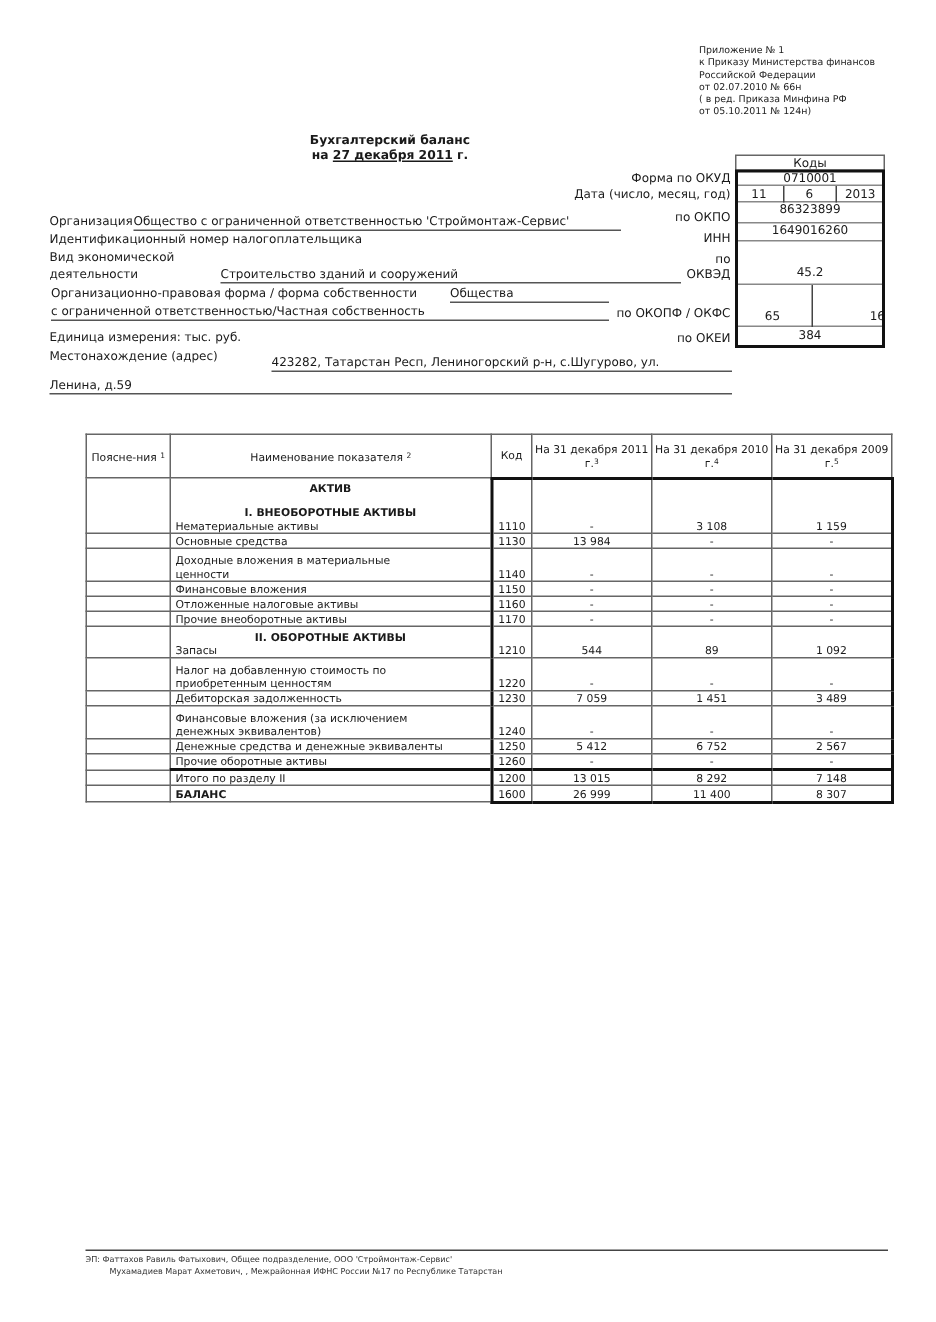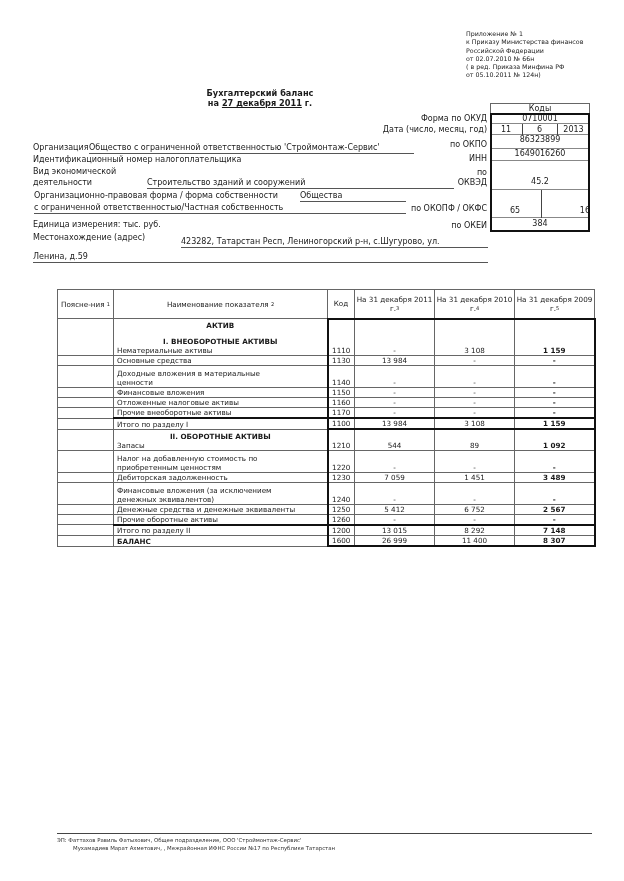--- a/index.html
+++ b/index.html
@@ -16,21 +16,21 @@
   .thickbox { position:absolute; left:490px; top:113px; width:100px; height:119px; border:2px solid #111; box-sizing:border-box; pointer-events:none; }
   .crow { position:absolute; left:490px; width:100px; font-size:8px; text-align:center; box-sizing:border-box; border-bottom:1px solid #888; }
   .vsep { position:absolute; width:1px; background:#444; }
   
   table.bal { position:absolute; left:57px; top:289px; border-collapse:collapse; font-size:7.2px; }
   table.bal td { border:1px solid #666; padding:0 3px; vertical-align:bottom; line-height:9px; }
   table.bal td.c { text-align:center; }
   table.bal th { border:1px solid #666; font-weight:normal; font-size:7.2px; line-height:9px; text-align:center; vertical-align:middle; }
   .sec { font-weight:bold; text-align:center; display:block; }
   .tk-l { border-left:2px solid #111 !important; }
-  .tk-r { border-right:2px solid #111 !important;font-weight:bold; }
+  .tk-r { border-right:2px solid #111 !important; }
   .bold { font-weight:bold; }
   sup { font-size:5px; vertical-align:top; }
   .footer-line { left:57px; top:833px; width:535px; height:0; border-top:1px solid #444; }
   .footer { left:57px; top:836px; font-size:5.4px; line-height:8px; color:#333; }
 </style>
 </head>
 <body>
 
 <div class="abs appendix">
   <div>Приложение № 1</div>
@@ -154,28 +154,20 @@
   </tr>
   <tr style="height:10px">
     <td></td>
     <td>Прочие внеоборотные активы</td>
     <td class="c tk-l">1170</td>
     <td class="c">-</td>
     <td class="c">-</td>
     <td class="c tk-r">-</td>
   </tr>
 
-  <tr style="height:11px">
-    <td></td>
-    <td style="border-top:2px solid #111">Итого по разделу I</td>
-    <td class="c tk-l" style="border-top:2px solid #111;border-bottom:2px solid #111">1100</td>
-    <td class="c" style="border-top:2px solid #111;border-bottom:2px solid #111">13 984</td>
-    <td class="c" style="border-top:2px solid #111;border-bottom:2px solid #111">3 108</td>
-    <td class="c tk-r" style="border-top:2px solid #111;border-bottom:2px solid #111">1 159</td>
-  </tr>
 
   <tr style="height:21px">
     <td></td>
     <td>
       <span class="sec">II. ОБОРОТНЫЕ АКТИВЫ</span>
       <span>Запасы</span>
     </td>
     <td class="c tk-l">1210</td>
     <td class="c">544</td>
     <td class="c">89</td>

